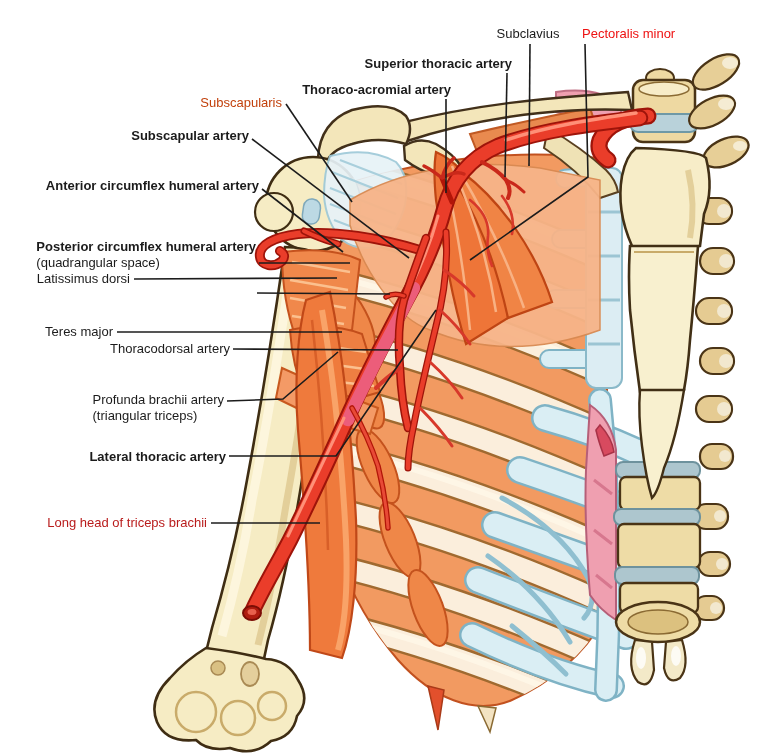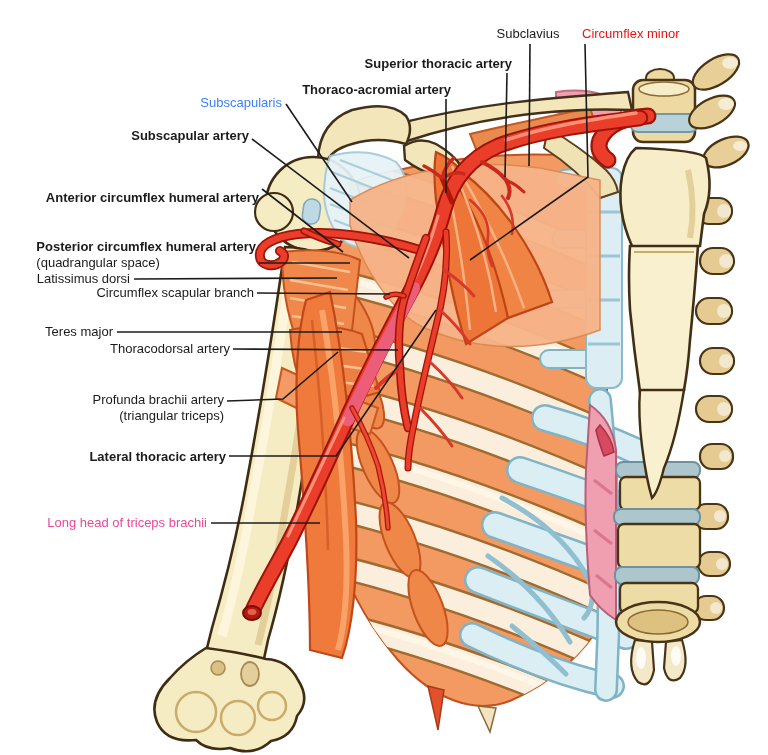--- a/index.html
+++ b/index.html
@@ -276,56 +276,55 @@
         <polyline points="233,349 398,350" stroke="#1c1c1c"></polyline>
         <polyline points="227,401 283,399 338,352" stroke="#1c1c1c"></polyline>
         <polyline points="229,456 336,456 436,310" stroke="#1c1c1c"></polyline>
         <polyline points="211,523 320,523" stroke="#1c1c1c"></polyline>
       </g>
 </svg>
 <div class="label" style="color: rgb(27, 27, 27); top: 26px; left: 528px; transform: translateX(-50%);">
       <div>Subclavius</div>
     </div>
     <div class="label" style="color: rgb(238, 17, 17); top: 26px; left: 582px;">
-      <div>Circumflex minor</div>
+      <div>Pectoralis minor</div>
     </div>
     <div class="label bold" style="color: rgb(27, 27, 27); top: 82px; right: 317px; text-align: right;">
       <div>Thoraco-acromial artery</div>
     </div>
     <div class="label bold" style="color: rgb(27, 27, 27); top: 56px; right: 256px; text-align: right;">
       <div>Superior thoracic artery</div>
     </div>
-    <div class="label" style="color: #3b82f6; top: 95px; right: 486px; text-align: center;">
+    <div class="label" style="color: #c2410c; top: 95px; right: 486px; text-align: center;">
       <div>Subscapularis</div>
     </div>
     <div class="label bold" style="color: rgb(27, 27, 27); top: 128px; right: 519px; text-align: left;">
       <div>Subscapular artery</div>
     </div>
-    <div class="label bold" style="color: rgb(27, 27, 27); top: 178px; right: 509px; text-align: right; margin-top: 12px;">
+    <div class="label bold" style="color: rgb(27, 27, 27); top: 178px; right: 509px; text-align: right;">
       <div>Anterior circumflex humeral artery</div>
     </div>
     <div class="label bold" style="color: rgb(27, 27, 27); top: 239px; right: 512px; ">
       <div>Posterior circumflex humeral artery</div>
       <div class="sub">(quadrangular space)</div>
     </div>
     <div class="label" style="color: rgb(27, 27, 27); top: 271px; right: 638px; text-align: left; margin-left: 10px;">
       <div>Latissimus dorsi</div>
     </div>
     <div class="label" style="color: rgb(27, 27, 27); top: 285px; right: 514px; text-align: right;">
-      <div>Circumflex scapular branch</div>
     </div>
     <div class="label" style="color: rgb(27, 27, 27); top: 324px; right: 655px; text-align: left;">
       <div>Teres major</div>
     </div>
     <div class="label" style="color: rgb(27, 27, 27); top: 341px; right: 538px; text-align: right;">
       <div>Thoracodorsal artery</div>
     </div>
-    <div class="label" style="color: rgb(27, 27, 27); top: 392px; right: 544px; text-align: right;">
+    <div class="label" style="color: rgb(27, 27, 27); top: 392px; right: 544px; text-align: left;">
       <div>Profunda brachii artery</div>
       <div class="sub">(triangular triceps)</div>
     </div>
     <div class="label bold" style="color: rgb(27, 27, 27); top: 449px; right: 542px; ">
       <div>Lateral thoracic artery</div>
     </div>
-    <div class="label" style="color: #ec4899; top: 515px; right: 561px; text-align: right;">
+    <div class="label" style="color: #b91c1c; top: 515px; right: 561px; text-align: right;">
       <div>Long head of triceps brachii</div>
     </div>
   </div>
 
 </body></html>

